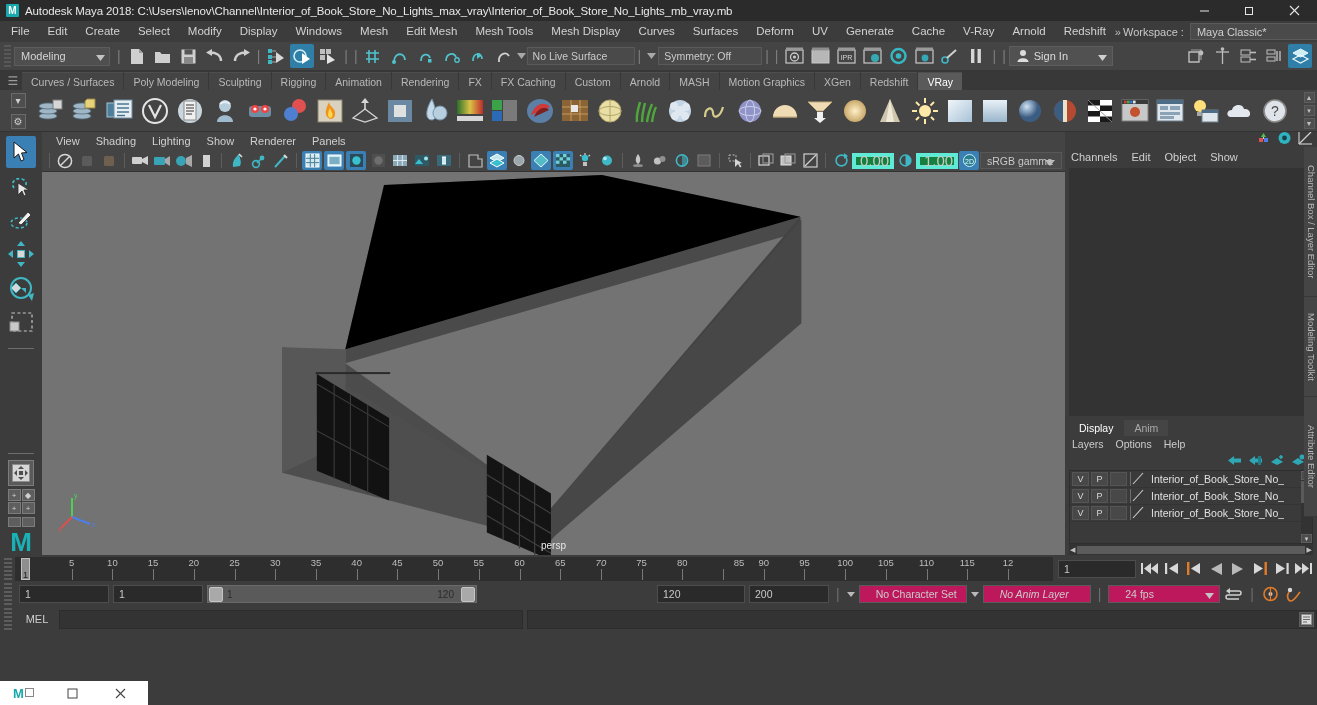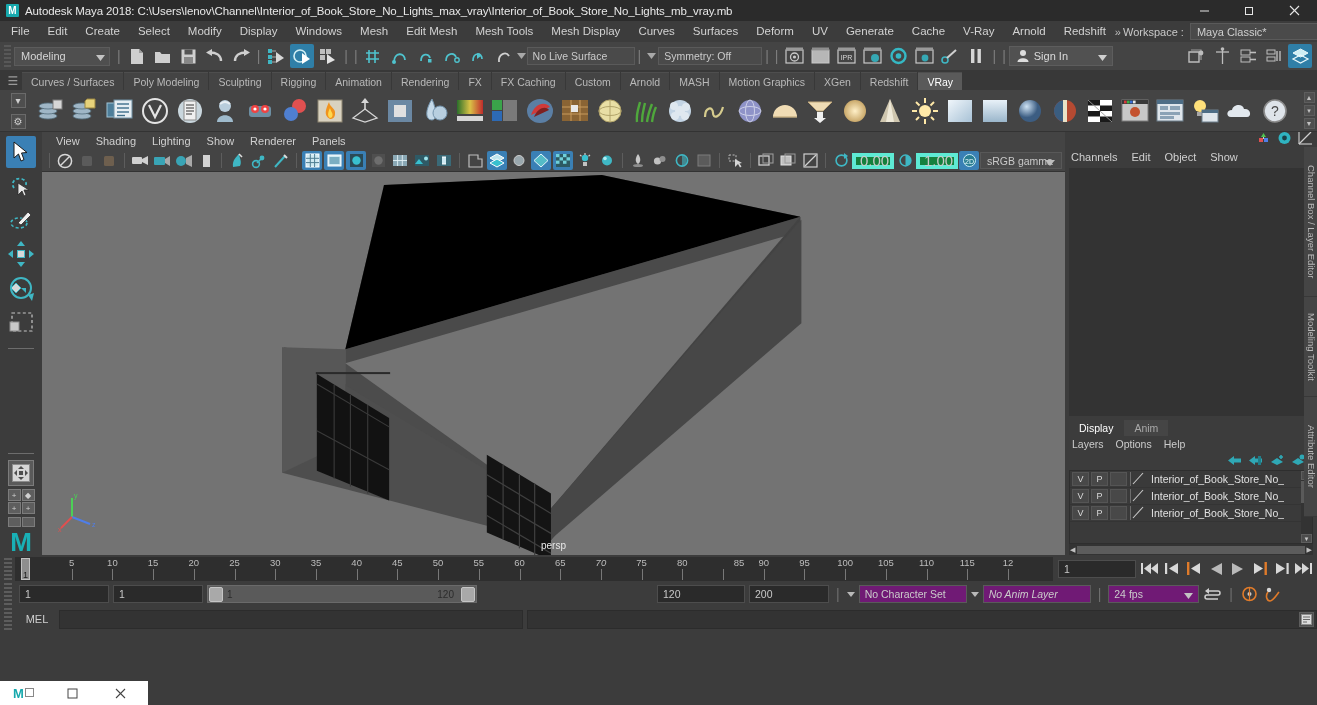--- a/index.html
+++ b/index.html
@@ -177,21 +177,21 @@
   .cur-field { width:78px;height:18px;background:#2a2a2a;border:1px solid #4d4d4d;color:#c8c8c8;font-size:10.5px;display:flex;align-items:center;padding-left:5px;margin-left:5px;}
   .pb-btns { display:flex; align-items:center; margin-left:4px; gap:3px; padding-right:4px;}
   .pbb { width:19px;height:19px;display:flex;align-items:center;justify-content:center;}
 
   
   .rangerow { height: 24px; background:#3c3c3c; display:flex; align-items:center; padding-left:4px; gap:4px;}
   .rf { height:18px;background:#2a2a2a;border:1px solid #4d4d4d;color:#c8c8c8;font-size:10.5px;display:flex;align-items:center;padding-left:5px;}
   .rangebar { width:270px;height:18px;background:#5a5a5a;border:1px solid #6a6a6a;position:relative;display:flex;align-items:center;}
   .rb-handle { width:14px;height:15px;background:#a9a9a9;border:1px solid #c5c5c5;border-radius:2px;position:absolute;}
   .rb-t { font-size:10px;color:#2c2c2c;position:absolute;}
-  .combo-ch { height:18px;background:#701a75;border:1px solid #5a5a5a;color:#cbcbcb;font-size:10.5px;display:flex;align-items:center;padding-left:5px;}
+  .combo-ch { height:18px;background:#be185d;border:1px solid #5a5a5a;color:#cbcbcb;font-size:10.5px;display:flex;align-items:center;padding-left:16px;}
   .tri { width:0;height:0;border-left:4px solid transparent;border-right:4px solid transparent;border-top:5px solid #b9b9b9;}
 
   
   .cmdrow { height: 26px; background:#3c3c3c; display:flex; align-items:center; padding-left:4px; gap:4px;}
   .mel-label { width:36px;height:19px;color:#cfcfcf;font-size:11px;display:flex;align-items:center;justify-content:center;}
   .cmd-input { flex:1 1 auto;height:19px;background:#333333;border:1px solid #2c2c2c;}
   .cmd-out { width:790px;height:19px;background:#333333;border:1px solid #2c2c2c;position:relative;}
   .cmd-icon { position:absolute;right:2px;top:1px;width:15px;height:15px;background:#4d4d4d;border:1px solid #5d5d5d;display:flex;align-items:center;justify-content:center;color:#cfcfcf;font-size:9px;}
 
   
@@ -1481,21 +1481,21 @@
     </div>
     <div style="width:172px;"></div>
     <div class="rf" style="width:88px;">120</div>
     <div class="rf" style="width:80px;">200</div>
     <div class="seppair" style="color:#6e6e6e;">|</div>
     <div class="tri"></div>
     <div class="combo-ch" style="width:108px;">No Character Set</div>
     <div class="tri"></div>
     <div class="combo-ch" style="width:108px;font-style:italic;">No Anim Layer</div>
     <div class="seppair" style="color:#6e6e6e;">|</div>
-    <div class="combo-ch" style="width:91px;position:relative;">
+    <div class="combo-ch" style="width:112px;position:relative;">
       <span>24 fps</span>
       <span style="position:absolute;right:5px;top:4px;">
         <svg width="9" height="8" viewBox="0 0 9 8">
             <polygon points="0,1 9,1 4.5,7" fill="#c3c3c3"></polygon>
           </svg>
       </span>
     </div>
     <div class="pbb">
       <svg width="17" height="14" viewBox="0 0 17 14">
           <path d="M3 4 h11 a2 2 0 0 1 0 4 h-11 a2 2 0 0 0 0 4 h11" fill="none" stroke="#cfcfcf" stroke-width="1.5"></path>

